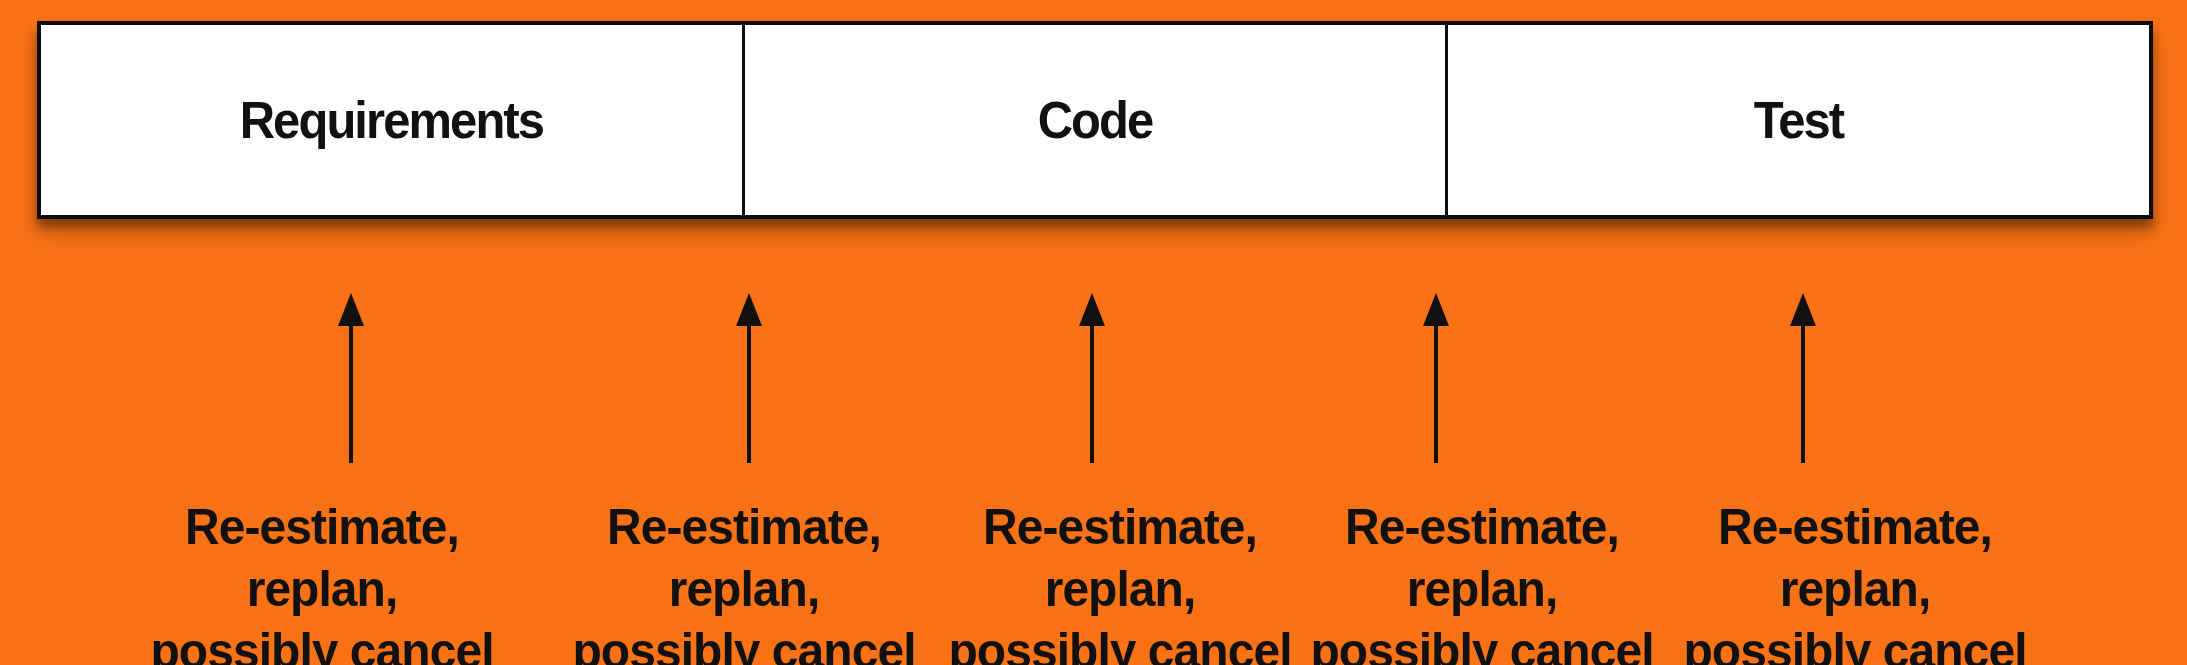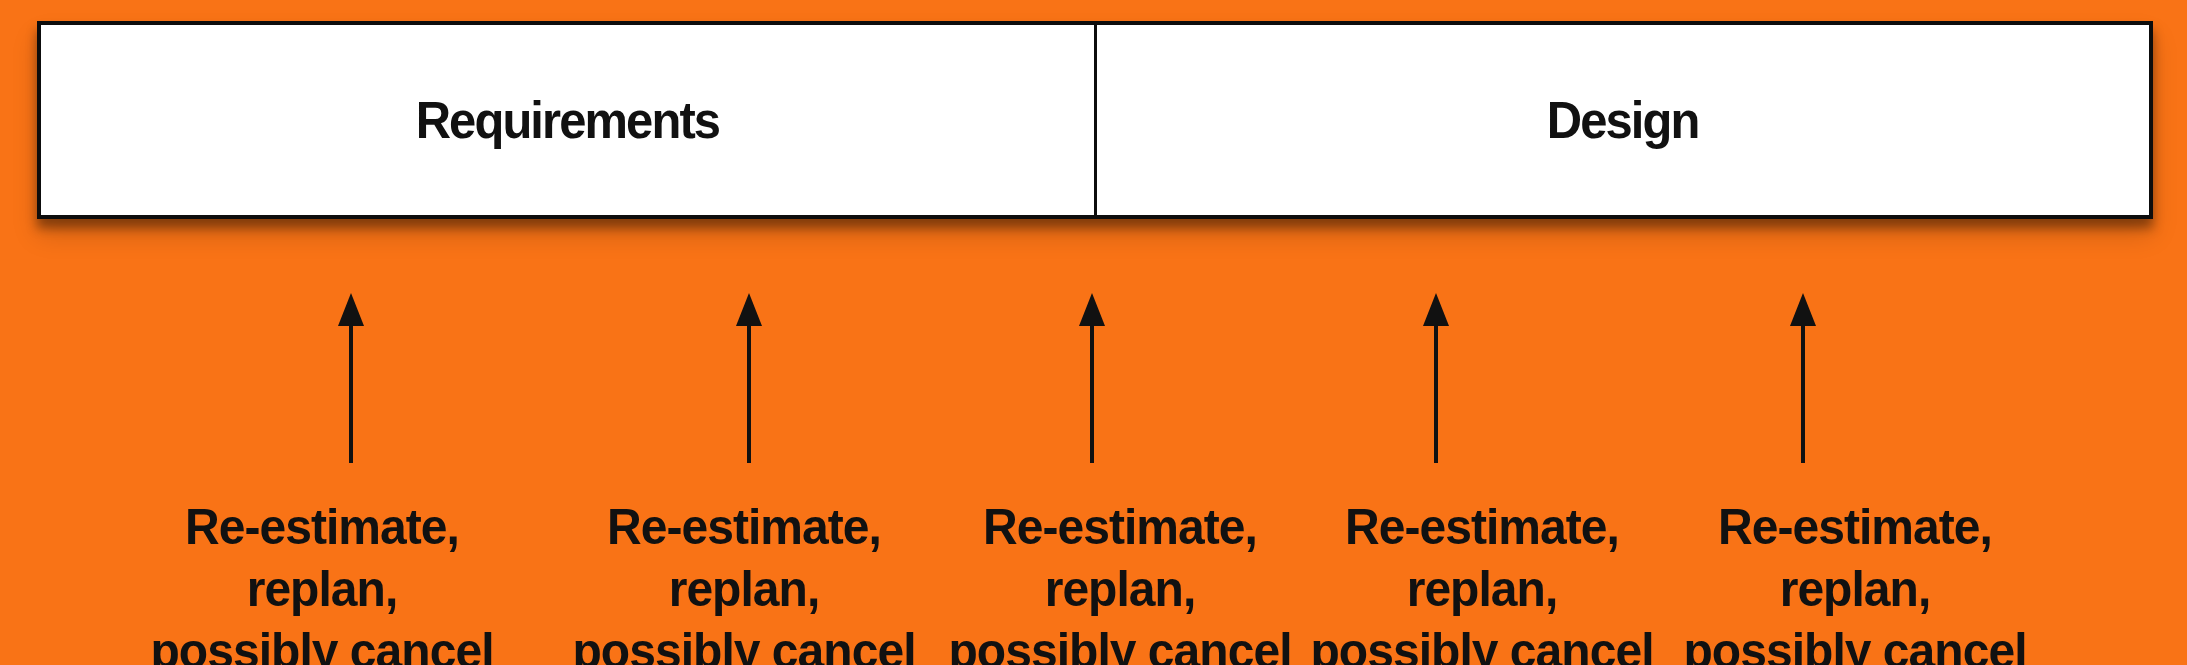--- a/index.html
+++ b/index.html
@@ -74,21 +74,24 @@
 </style>
 </head>
 <body>
 
 <div class="stage">
   <div class="phase-bar">
       <div class="phase-cell">
         <div class="phase-label">Requirements</div>
       </div>
       <div class="phase-cell">
-        <div class="phase-label">Design</div>
+        <div class="phase-label">Code</div>
+      </div>
+      <div class="phase-cell">
+        <div class="phase-label">Test</div>
       </div>
     </div>
   <svg class="arrows-layer" viewBox="0 0 2187 665" xmlns="http://www.w3.org/2000/svg">
       <g>
         <line x1="351" y1="322" x2="351" y2="463" stroke="#111111" stroke-width="4"></line>
         <polygon points="338,326 351,293 364,326" fill="#111111"></polygon>
       </g>
       <g>
         <line x1="749" y1="322" x2="749" y2="463" stroke="#111111" stroke-width="4"></line>
         <polygon points="736,326 749,293 762,326" fill="#111111"></polygon>

